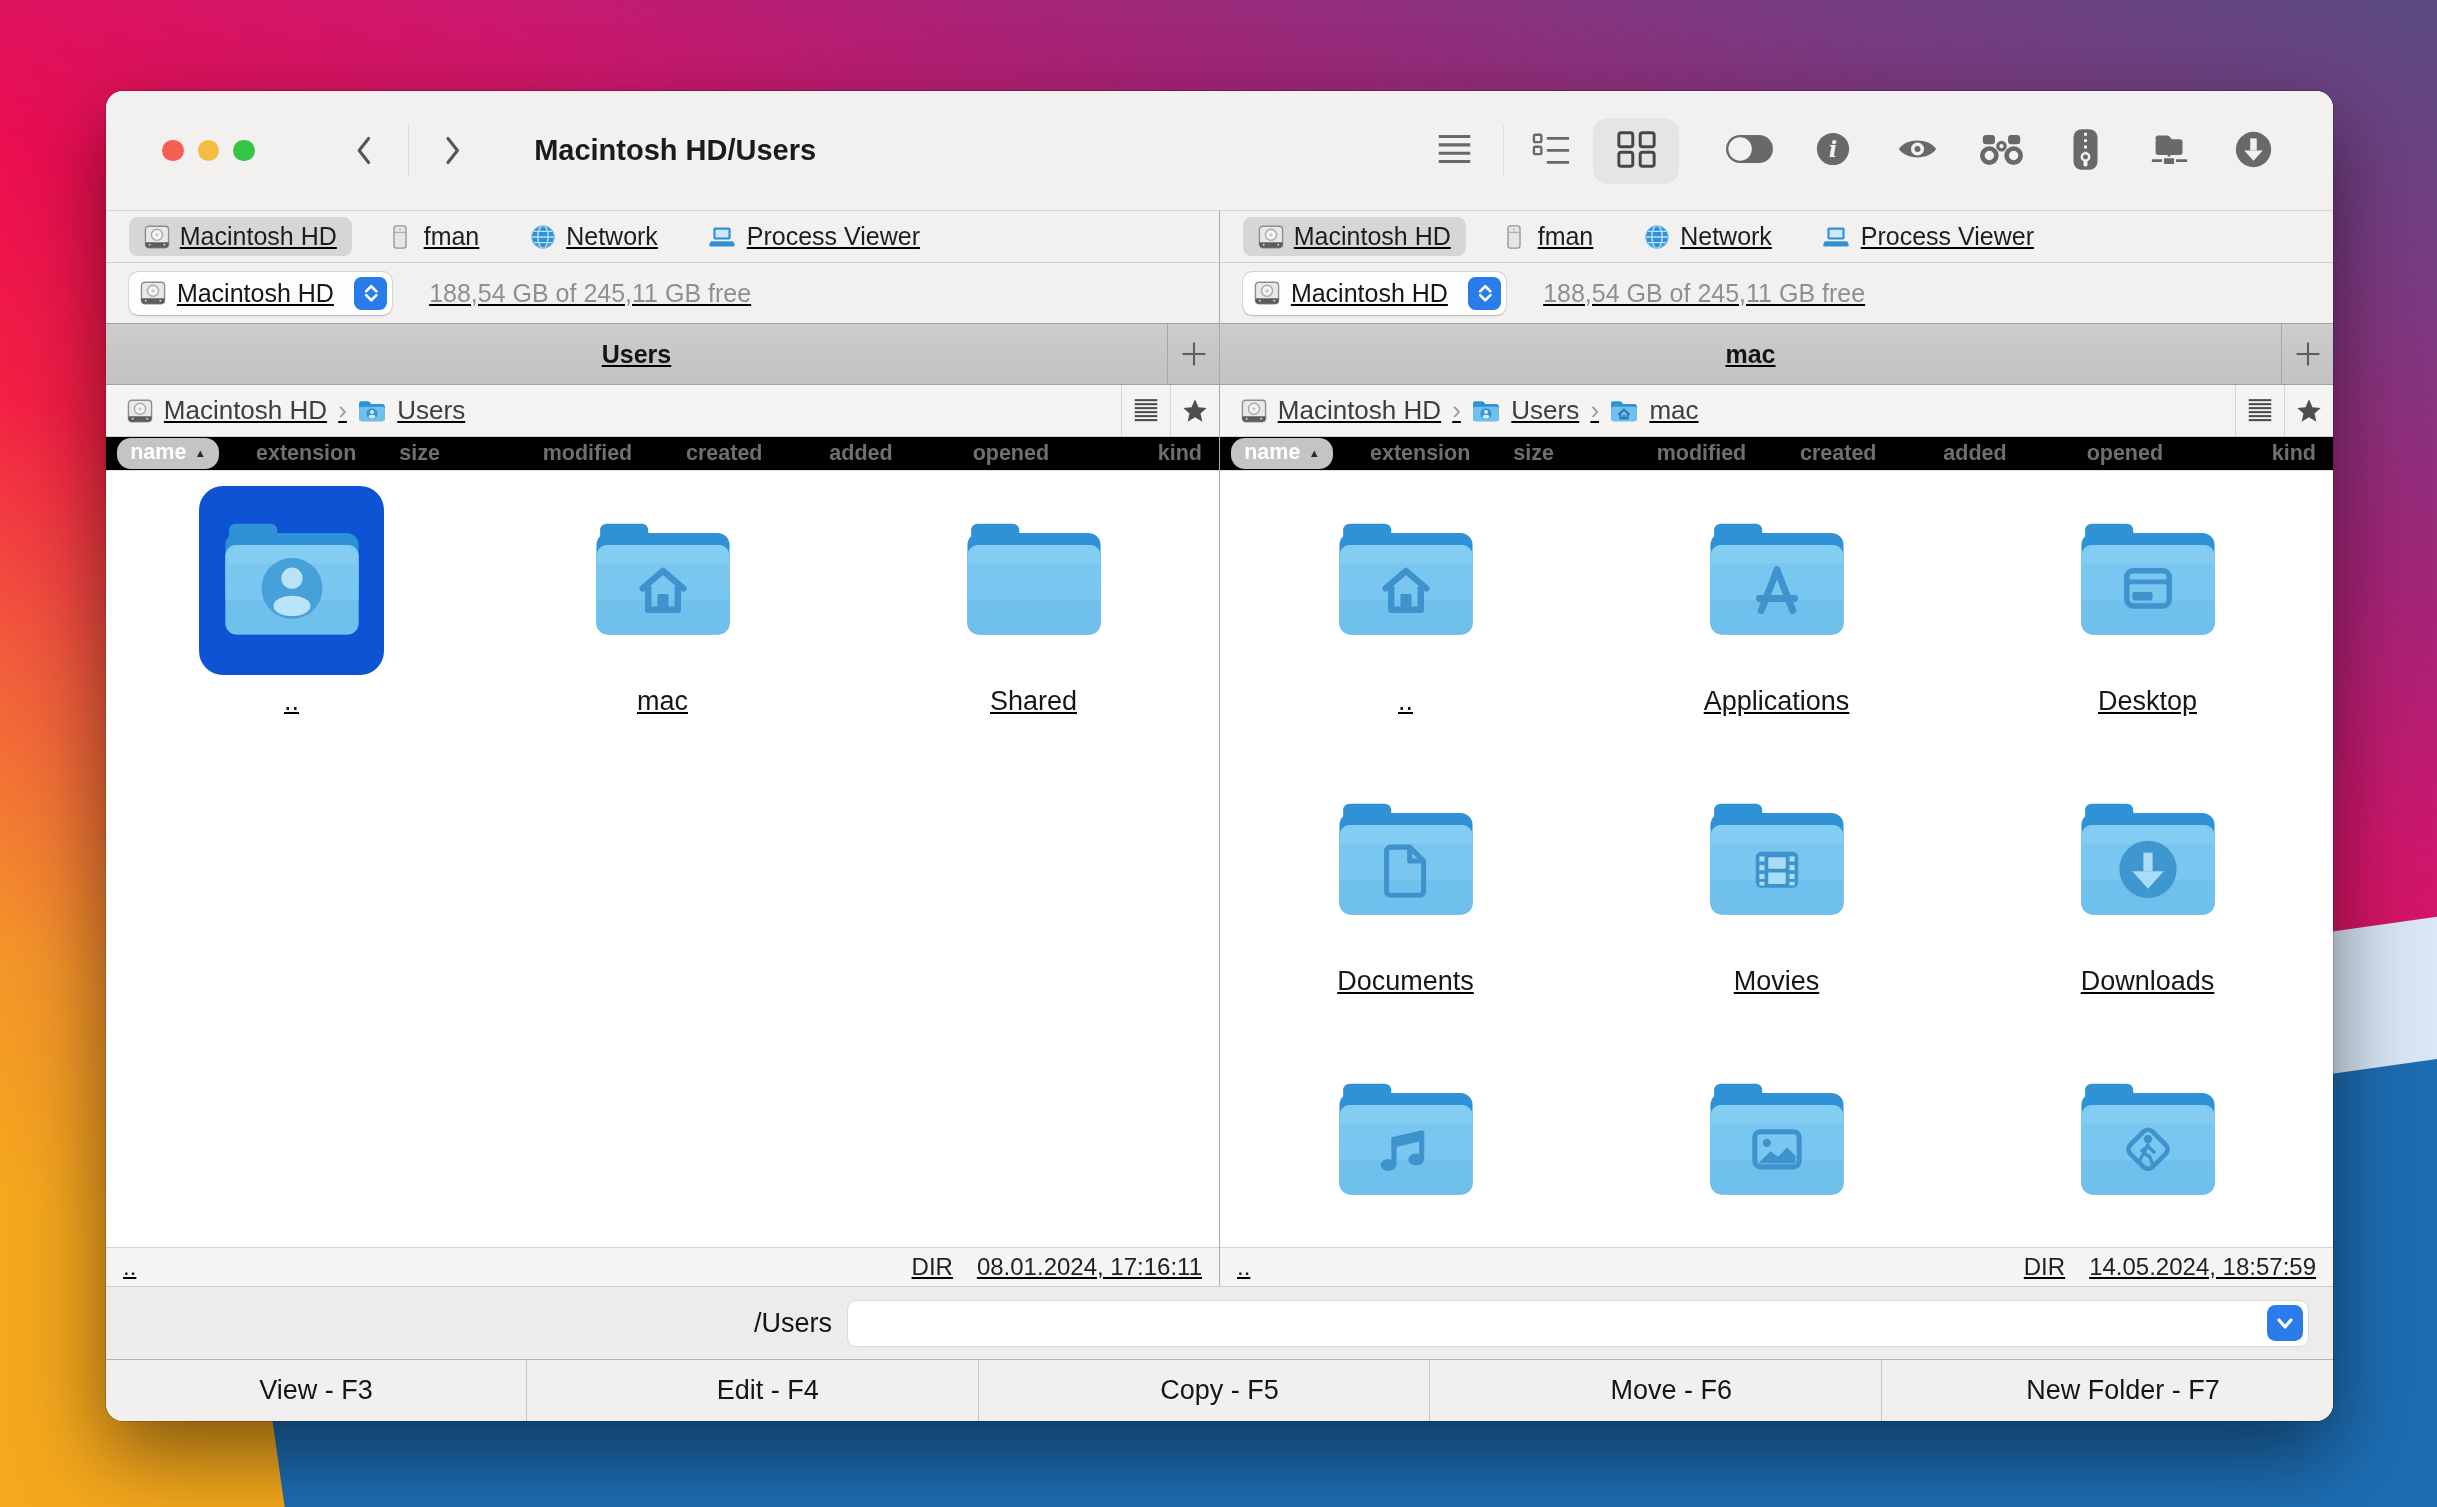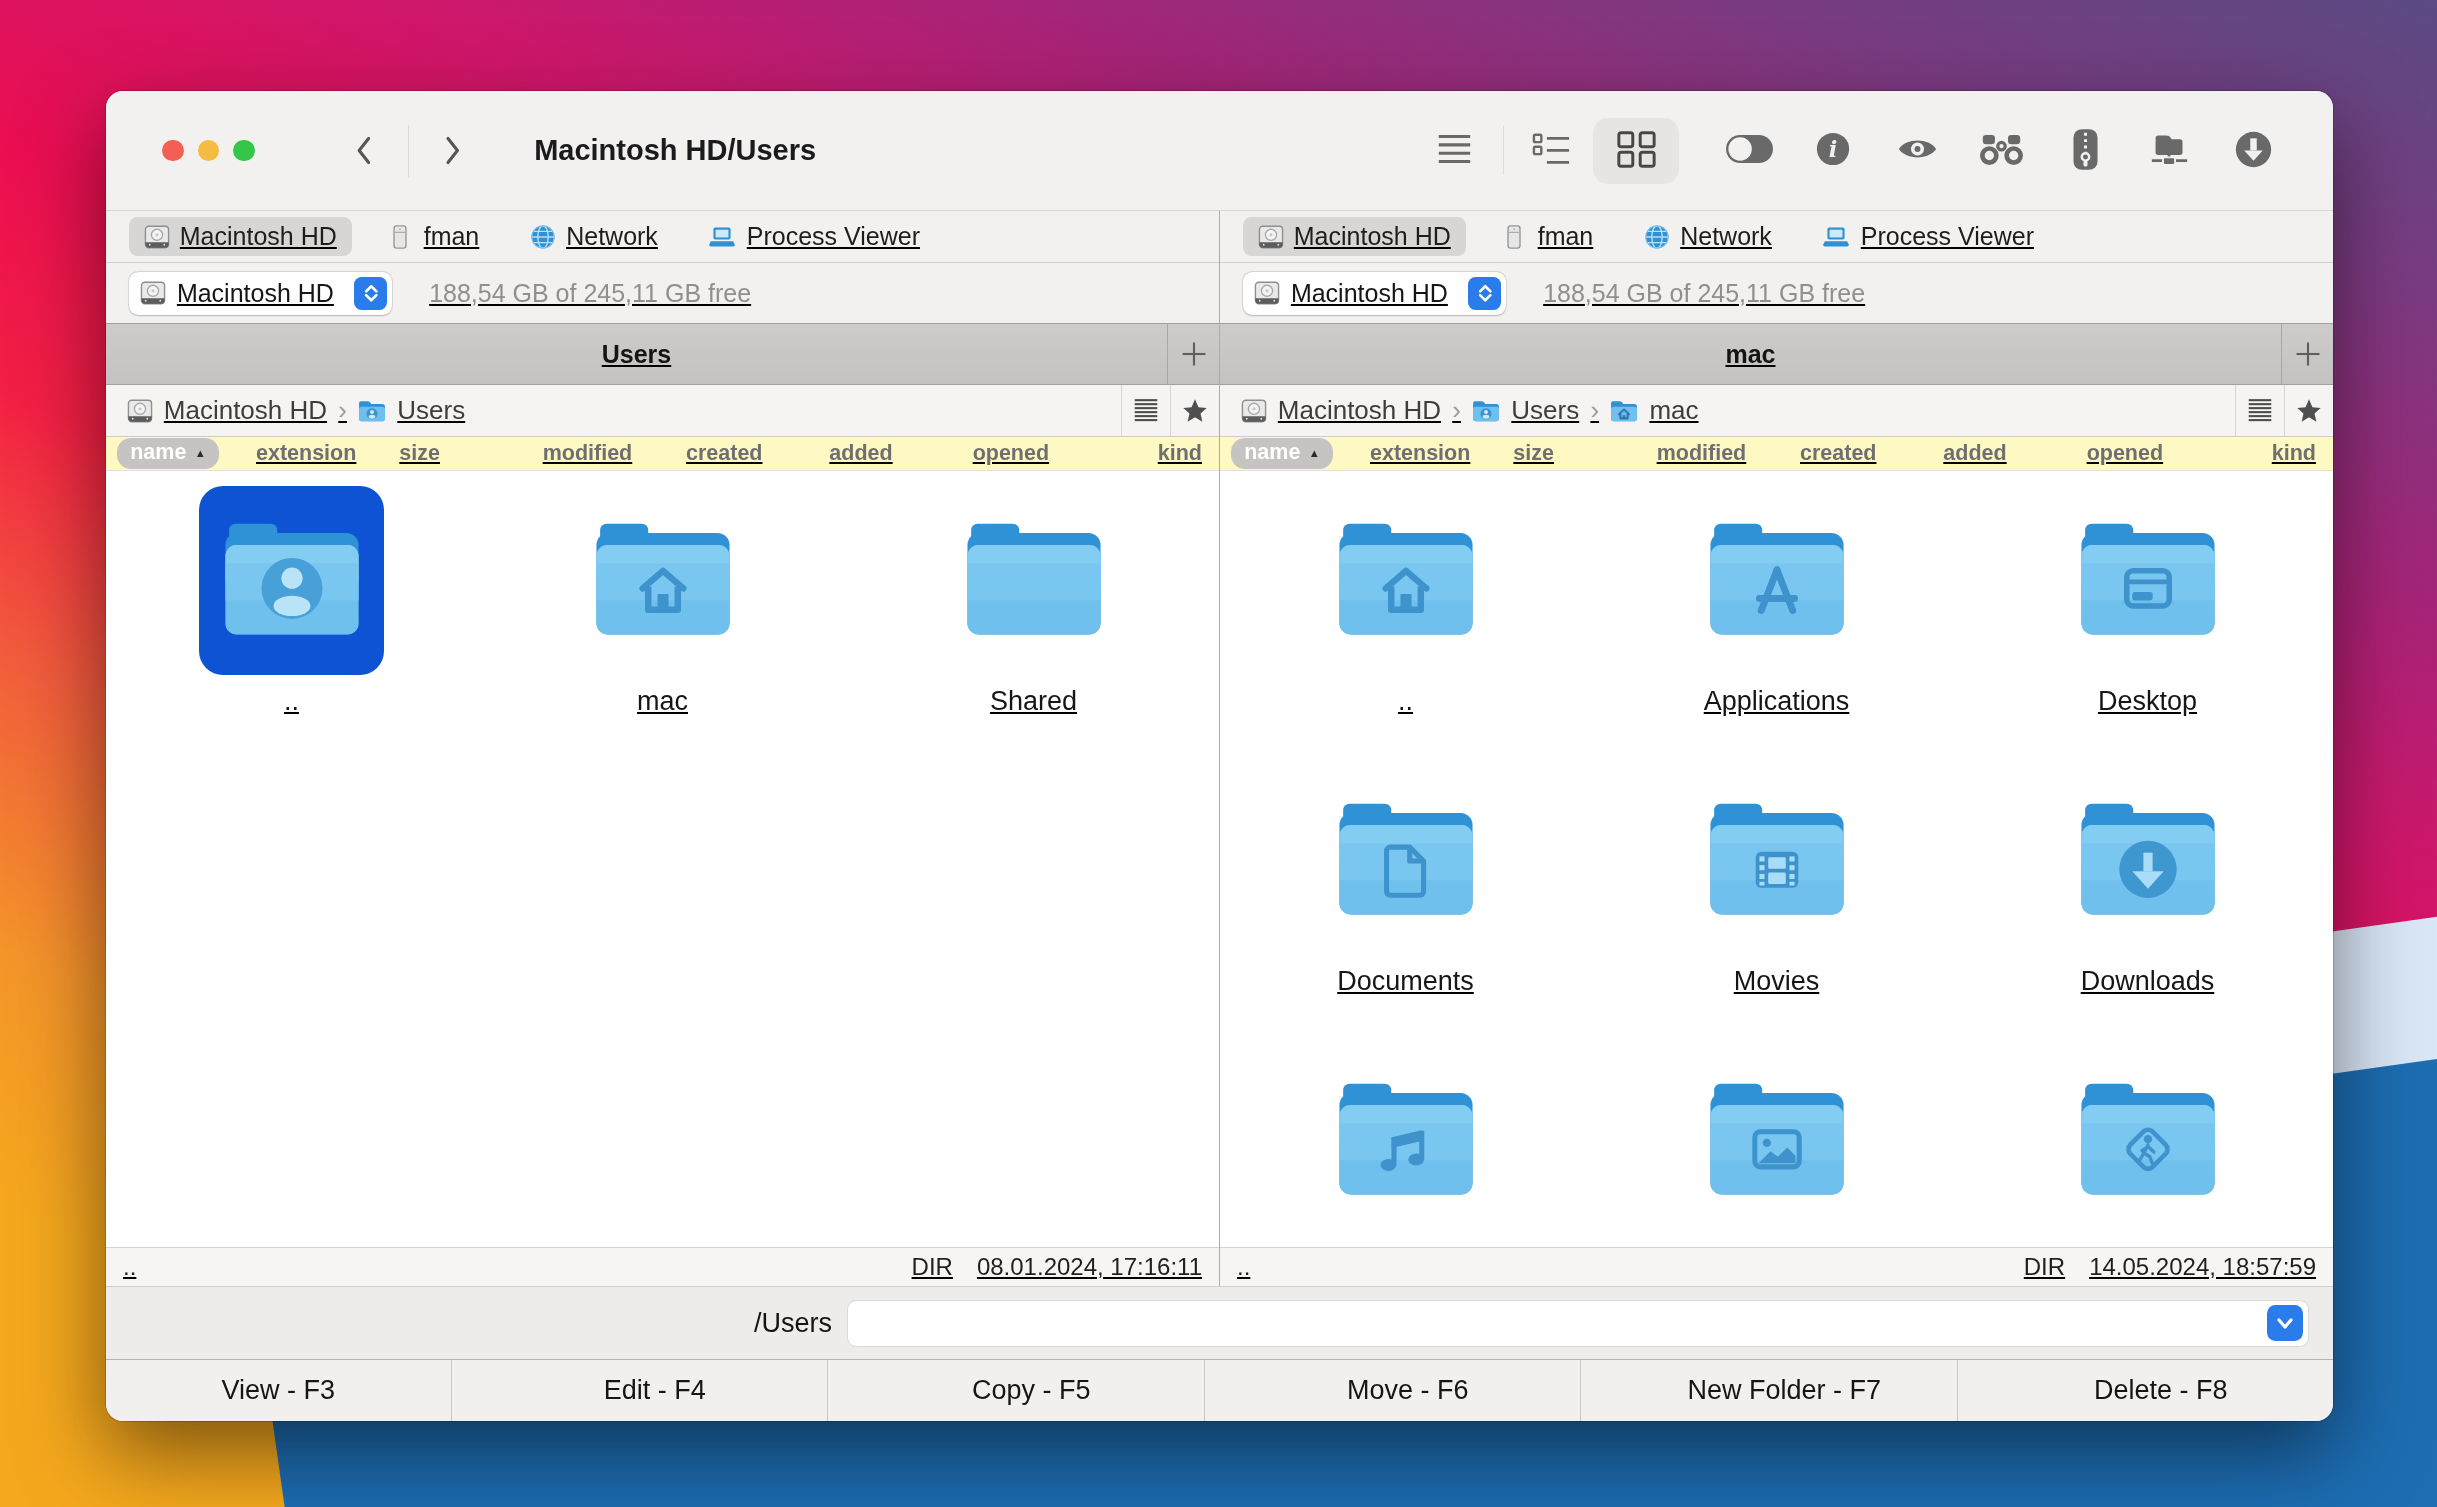--- a/index.html
+++ b/index.html
@@ -66,21 +66,21 @@
 
   .bcrow { height:52px; flex:0 0 52px; display:flex; align-items:stretch;
     background:#f5f4f2; border-bottom:0.9px solid #cfcdcb; }
   .crumbs { flex:1; display:flex; align-items:center; padding-left:20.6px; overflow:hidden; white-space:nowrap; }
   .crumb { display:flex; align-items:center; gap:11.2px; font-size:26px; color:#3d3d3d; cursor:pointer; }
   .crumb-sep { color:#9b9b9b; font-size:26px; margin:0 11.2px; }
   .bc-btn { flex:0 0 49px; border:none; background:none; border-left:0.9px solid #d8d6d4;
     display:flex; align-items:center; justify-content:center; cursor:pointer; }
 
   .headersrow { height:34px; flex:0 0 34px; display:flex; align-items:center;
-    background:#fef9c3; border-bottom:0.9px solid #e2e0de; }
+    background:#000000; border-bottom:0.9px solid #e2e0de; }
   .col { flex:1; text-align:left; font-size:21.5px; font-weight:700; color:#6f6f6f; cursor:pointer; white-space:nowrap; }
   .col.first { flex:0 0 150px; text-align:left; padding-left:11.2px; }
   .col.last { flex:0 0 103px; text-align:right; padding-right:17px; }
   .col .pill { display:inline-flex; align-items:center; gap:8.4px; background:#c6c4c2; color:#fff;
     border-radius:14px; padding:1.9px 13px 3.7px; }
   .col .pill .arrow { color:#2b2b2b; font-size:11.2px; }
 
   .files { flex:1; min-height:0; background:#fff; display:grid;
     grid-template-columns:repeat(3,1fr); grid-auto-rows:280px; padding-top:15px;
     justify-items:center; overflow:hidden; }
@@ -768,17 +768,16 @@
           </button>
       </div>
     </div>
 
     <div class="btnrow">
         <button class="fnbtn">View - F3</button>
         <button class="fnbtn">Edit - F4</button>
         <button class="fnbtn">Copy - F5</button>
         <button class="fnbtn">Move - F6</button>
         <button class="fnbtn">New Folder - F7</button>
-        <button class="fnbtn">Delete - F8</button>
       </div>
   </div>
 </div>
 
 
 </body></html>

